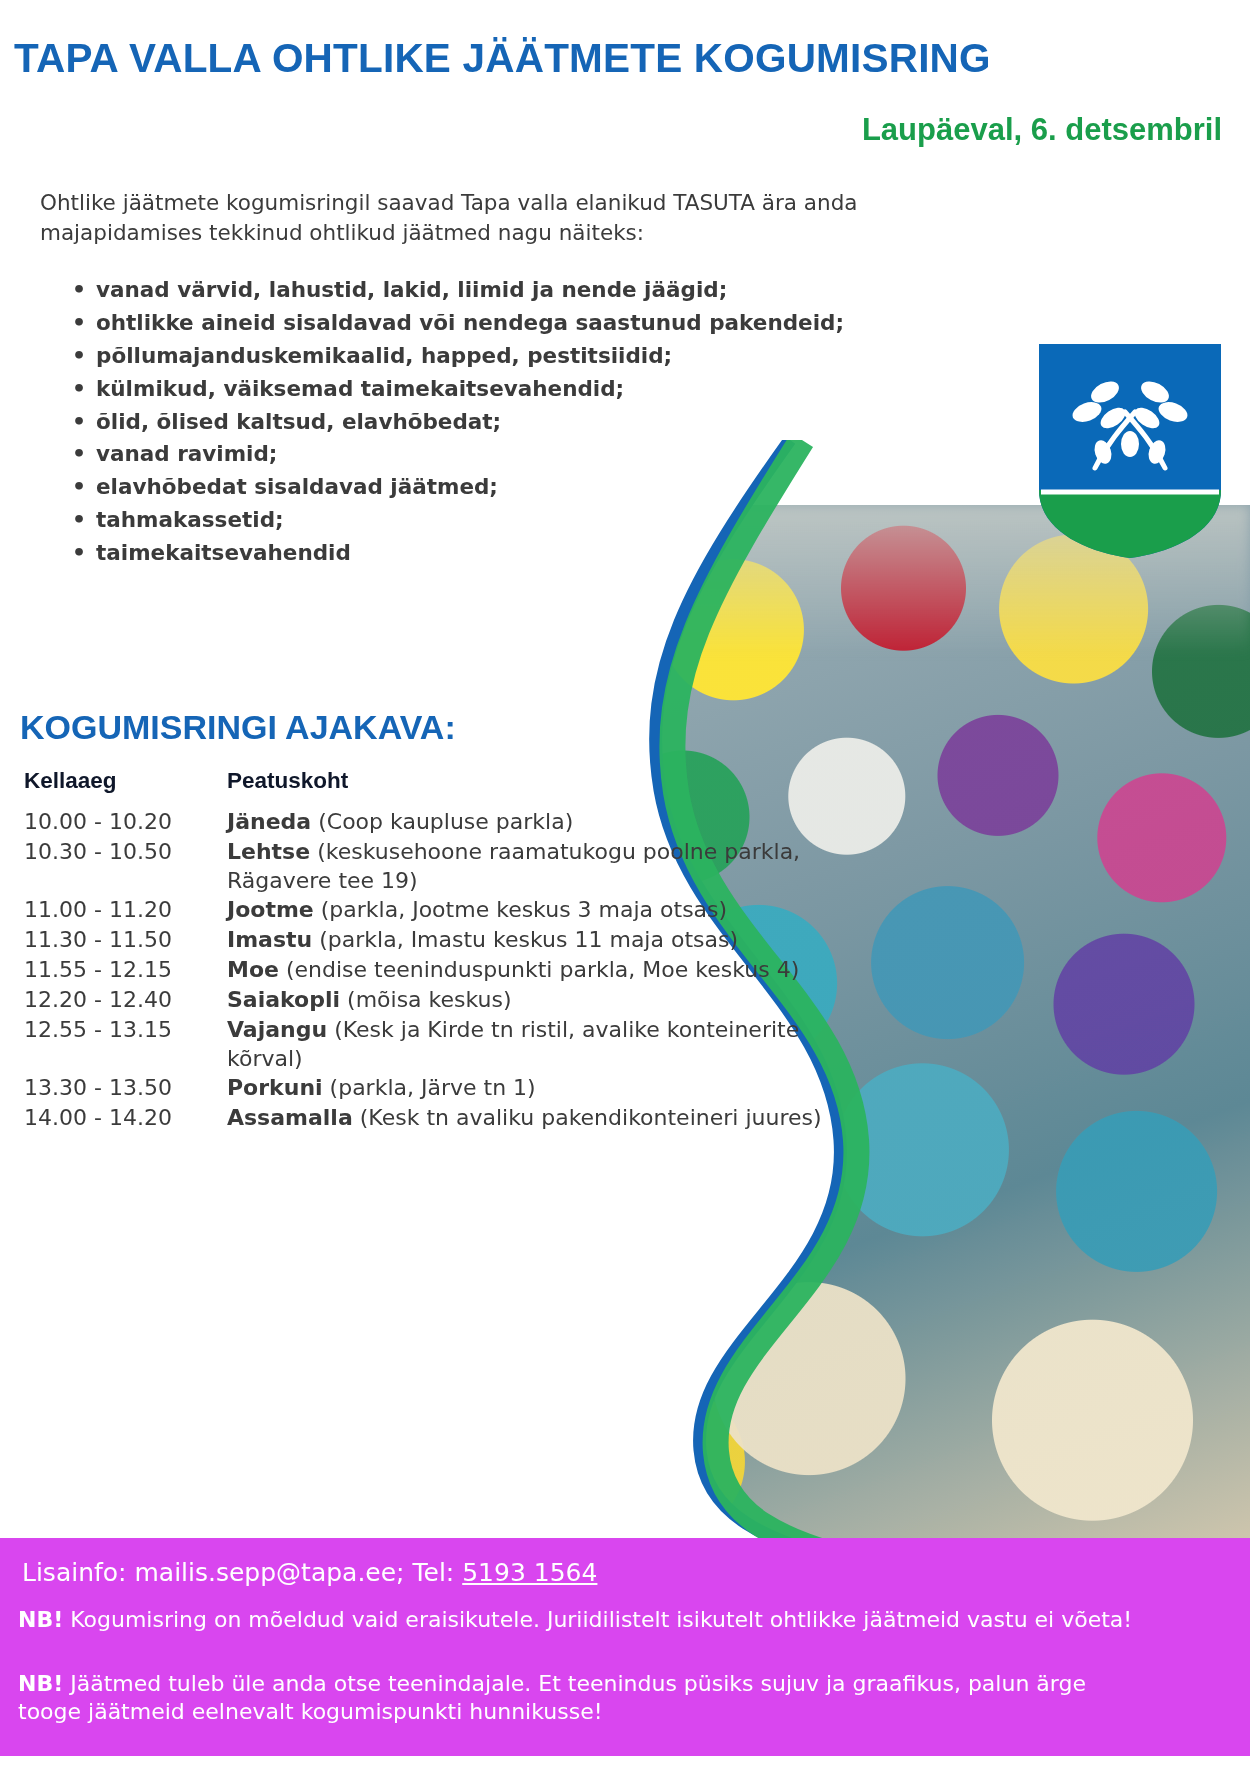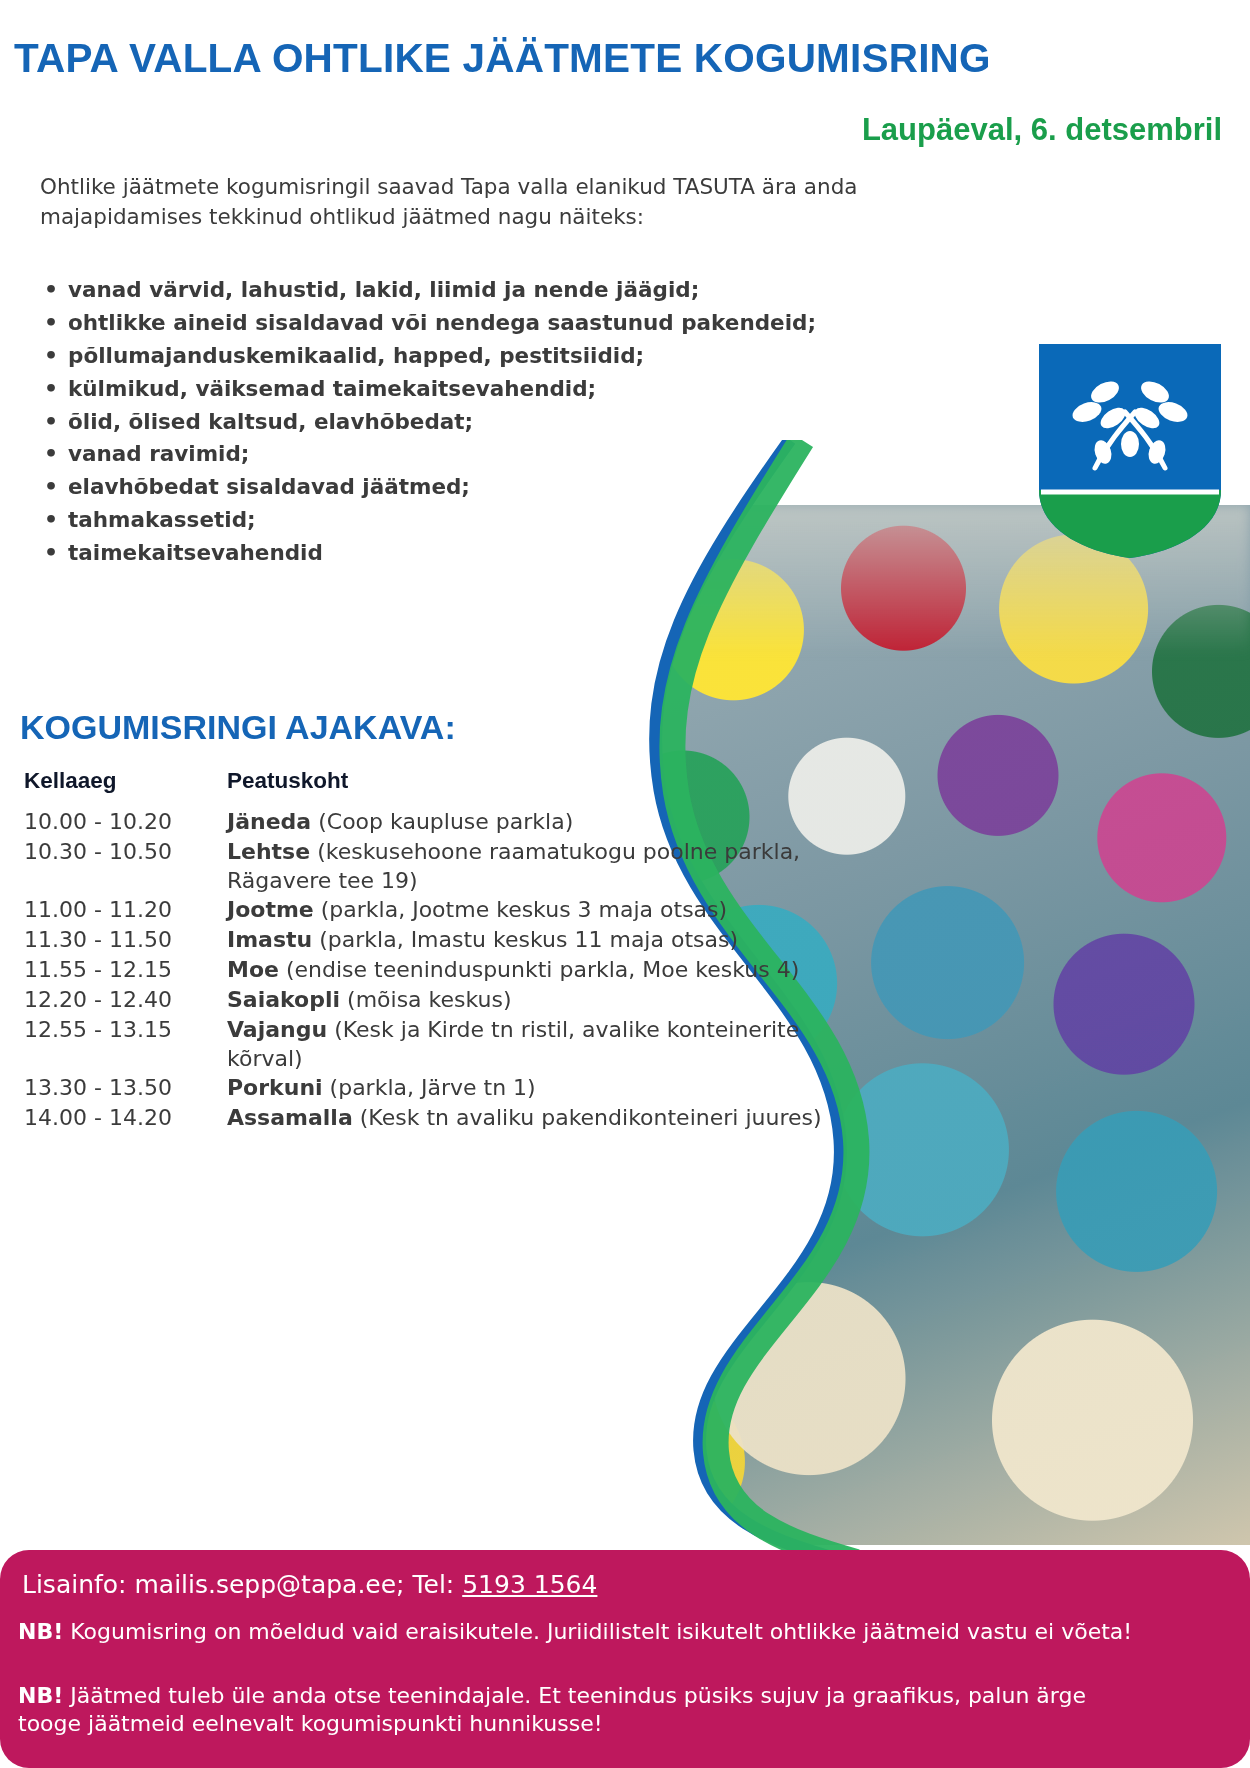--- a/index.html
+++ b/index.html
@@ -62,36 +62,37 @@
     white-space: nowrap;
   }
   .h2 {
     position: absolute; right: 28px; top: 112px;
     font-size: 31px; font-weight: bold;
     color: #1a9e4b;
   }
 
   
   .intro {
-    position: absolute; left: 40px; top: 172px; width: 980px;
+    position: absolute; left: 40px; top: 188px; width: 980px;
     font-size: 21.5px; color: #3b3b3b; line-height: 1.38;
     font-family: "DejaVu Sans", sans-serif;
   }
 
   
   ul.items {
     position: absolute; left: 40px; top: 274px; width: 880px;
     margin: 0; padding: 0 0 0 28px;
     list-style: none;
   }
   ul.items li {
     position: relative;
     font-size: 21.5px; font-weight: bold; color: #3b3b3b;
     line-height: 1.53;
     font-family: "DejaVu Sans", sans-serif;
+    margin-left: 28px;
   }
   ul.items li::before {
     content: "•";
     position: absolute; left: -24px; top: -1px;
     font-size: 22px; color: #3b3b3b;
   }
 
   
   .coa { position: absolute; right: 25px; top: 340px; width: 190px; height: 222px; }
 
@@ -118,23 +119,22 @@
     font-size: 22px; color: #3b3b3b;
     padding: 0 0 1px 0;
     line-height: 1.31;
   }
   table.sched td.time { width: 203px; white-space: nowrap; }
   table.sched td.place { }
   table.sched td.place b { font-weight: bold; }
 
   
   .footer {
-    position: absolute; left: 0; bottom: 0; width: 1250px; height: 218px;
-    background: #be185d;
-    border-radius: 29px;
+    position: absolute; left: 0; bottom: 12px; width: 1250px; height: 218px;
+    background: #d946ef;
   }
   .footer .ln1 {
     position: absolute; left: 22px; top: 20px;
     font-size: 25px; color: #ffffff;
     font-family: "DejaVu Sans", sans-serif;
   }
   .footer .ln1 .tel { text-decoration: underline; }
   .footer .nb {
     position: absolute; left: 18px; width: 1115px;
     font-size: 22px; color: #ffffff; line-height: 1.27;

